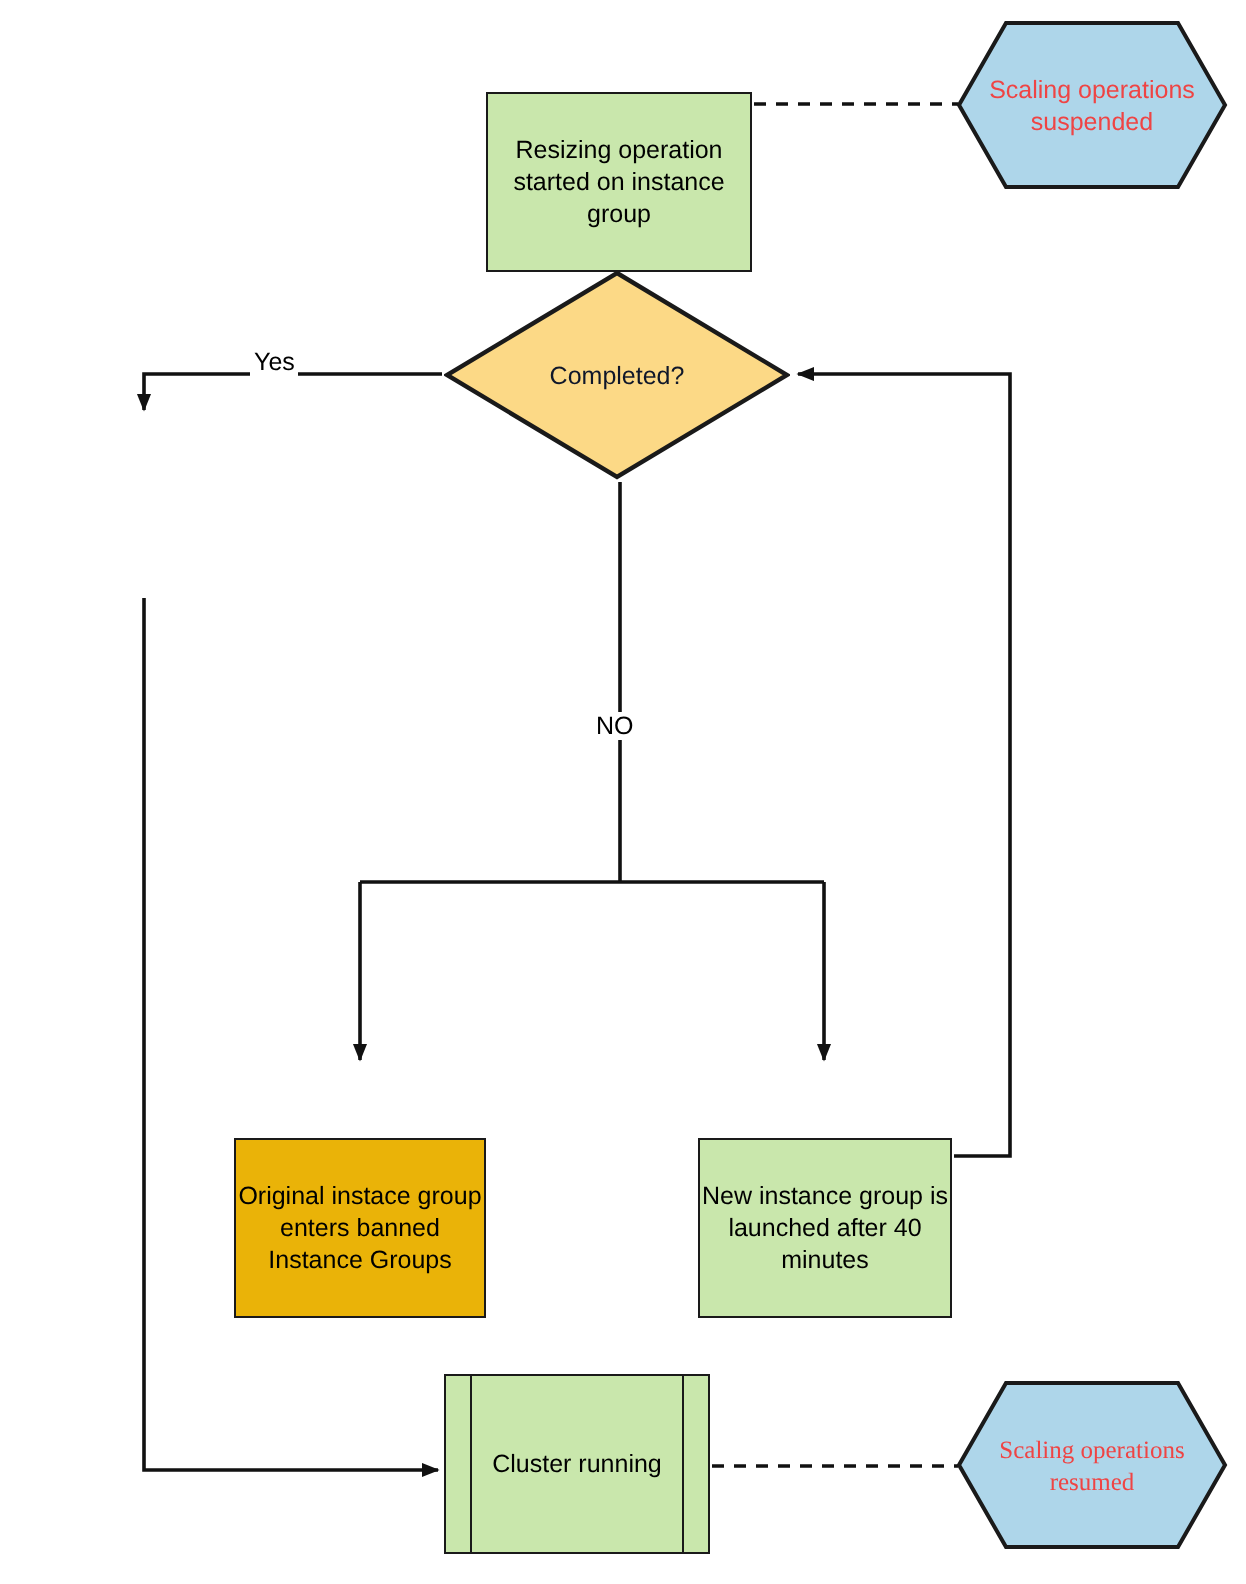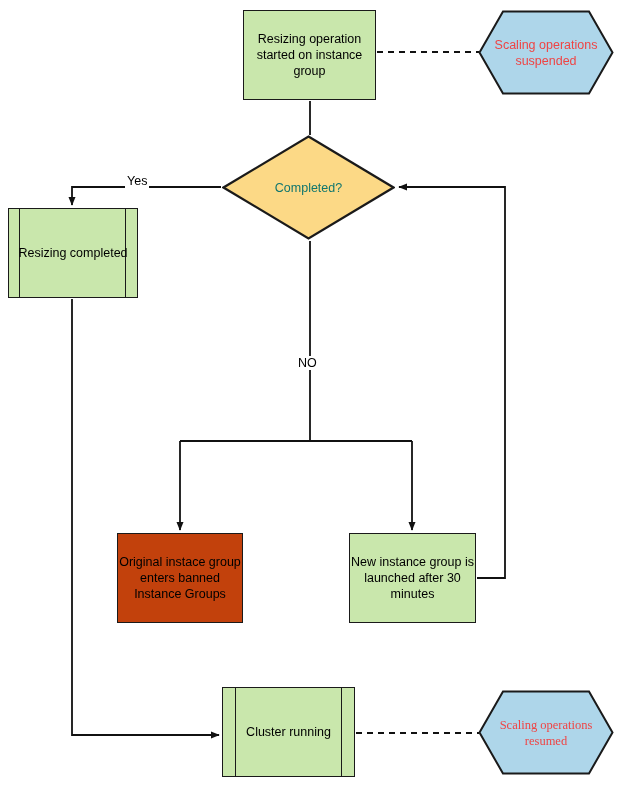--- a/index.html
+++ b/index.html
@@ -31,20 +31,21 @@
     align-items: center;
     justify-content: center;
     text-align: center;
     color: #000000;
     font-size: 12.5px;
     line-height: 16px;
     z-index: 3;
   }
   .proc {
     border: 1.6px solid #1a1a1a;
+    margin-top: 36px;
   }
   .predef {
     border: 1.6px solid #1a1a1a;
     position: absolute;
     box-sizing: border-box;
   }
   .predef .inner-line {
     position: absolute;
     top: 0;
     bottom: 0;
@@ -83,21 +84,21 @@
     z-index: 3;
   }
   .diamondlabel {
     position: absolute;
     left: 0; right: 0; top: 0; bottom: 0;
     display: flex;
     align-items: center;
     justify-content: center;
     text-align: center;
     font-size: 12.5px;
-    color: #0f766e;
+    color: #0f172a;
     pointer-events: none;
   }
   .edge-label {
     position: absolute;
     font-size: 12.5px;
     color: #000;
     background: #ffffff;
     padding: 0 2px;
     z-index: 4;
     white-space: nowrap;
@@ -148,32 +149,27 @@
     <div class="hexlabel">Scaling operations suspended</div>
   </div>
 
   <div class="diamondwrap" style="left:222px; top:135px; width:173px; height:105px;">
     <svg width="173" height="105" viewBox="0 0 173 105" xmlns="http://www.w3.org/2000/svg">
       <polygon points="86.5,1.5 171.5,52.5 86.5,103.5 1.5,52.5" fill="#fcd986" stroke="#1a1a1a" stroke-width="2.2"></polygon>
     </svg>
     <div class="diamondlabel">Completed?</div>
   </div>
 
-  <div class="predef" style="left:8px; top:208px; width:130px; height:90px; background:#c9e7ac;">
-    <div class="inner-line" style="left:10px;"></div>
-    <div class="inner-line" style="left:116px;"></div>
-    <div class="predef-label">Resizing completed</div>
-  </div>
 
-  <div class="node proc" style="left:117px; top:533px; width:126px; height:90px; background:#c2410c;">
+  <div class="node proc" style="left:117px; top:533px; width:126px; height:90px; background:#eab308;">
     <span>Original instace group enters banned Instance Groups</span>
   </div>
 
   <div class="node proc" style="left:349px; top:533px; width:127px; height:90px; background:#c9e7ac;">
-    <span>New instance group is launched after 30 minutes</span>
+    <span>New instance group is launched after 40 minutes</span>
   </div>
 
   <div class="predef" style="left:222px; top:687px; width:133px; height:90px; background:#c9e7ac;">
     <div class="inner-line" style="left:12px;"></div>
     <div class="inner-line" style="left:118px;"></div>
     <div class="predef-label">Cluster running</div>
   </div>
 
   <div class="hexwrap" style="left:478px; top:690px; width:136px; height:85px;font-family:Liberation Serif, serif;">
     <svg width="136" height="85" viewBox="0 0 136 85" xmlns="http://www.w3.org/2000/svg">

